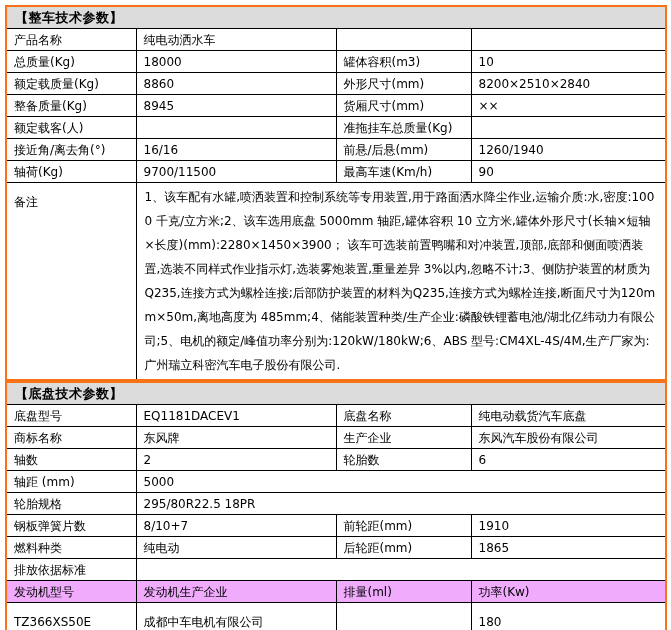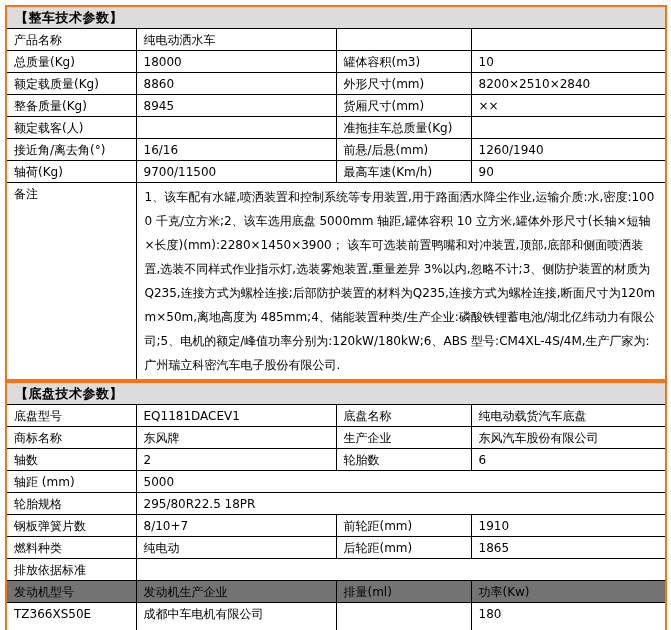--- a/index.html
+++ b/index.html
@@ -19,26 +19,26 @@
     font-size:12px;line-height:16px;
     padding:1px 7px;height:19px;
     vertical-align:middle;
     word-break:break-all;overflow:hidden;
     white-space:nowrap;
   }
   td.section-title{
     background:#dcdcdc;font-weight:bold;font-size:13px;
     height:17px;padding:2px 8px;letter-spacing:0.5px;
   }
-  td.hd{background:#737373;}
+  td.hd{background:#f0abfc;}
   td.remark{
     white-space:normal;line-height:24px;vertical-align:top;
     padding:2px 8px;height:auto;
   }
-  td.top{vertical-align:top;padding-top:3px;}
+  td.top{vertical-align:top;padding-top:11px;}
   td.tall{height:38px;}
   col.c1{width:130px;} col.c2{width:200px;}
   col.c3{width:135px;} col.c4{width:195px;}
 </style>
 </head>
 <body>
 
 <div class="page">
 
   <table class="spec-table">

